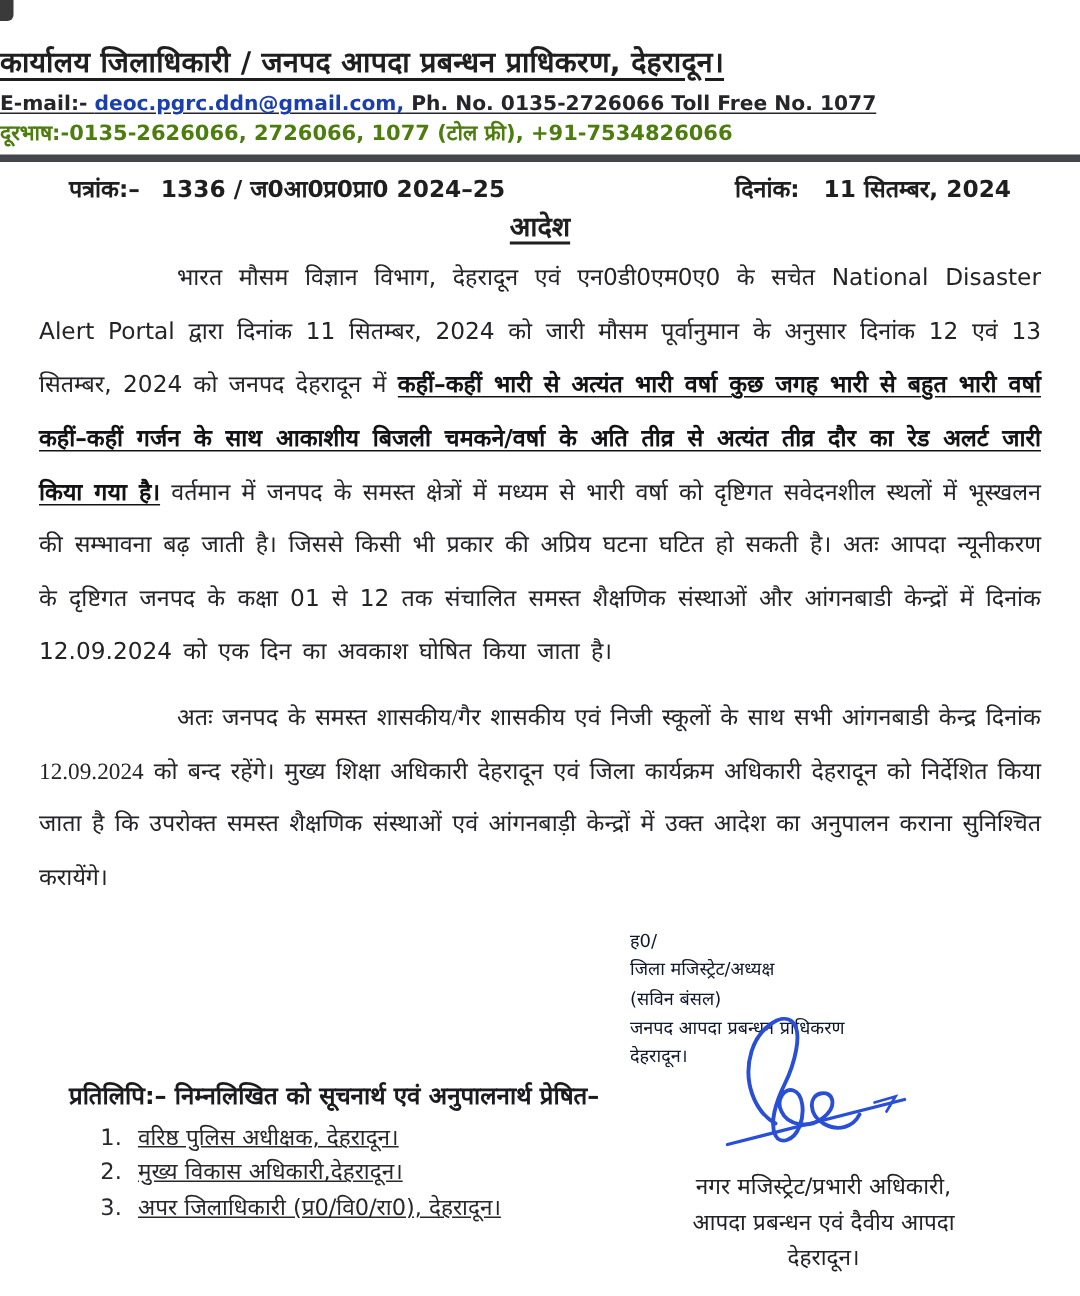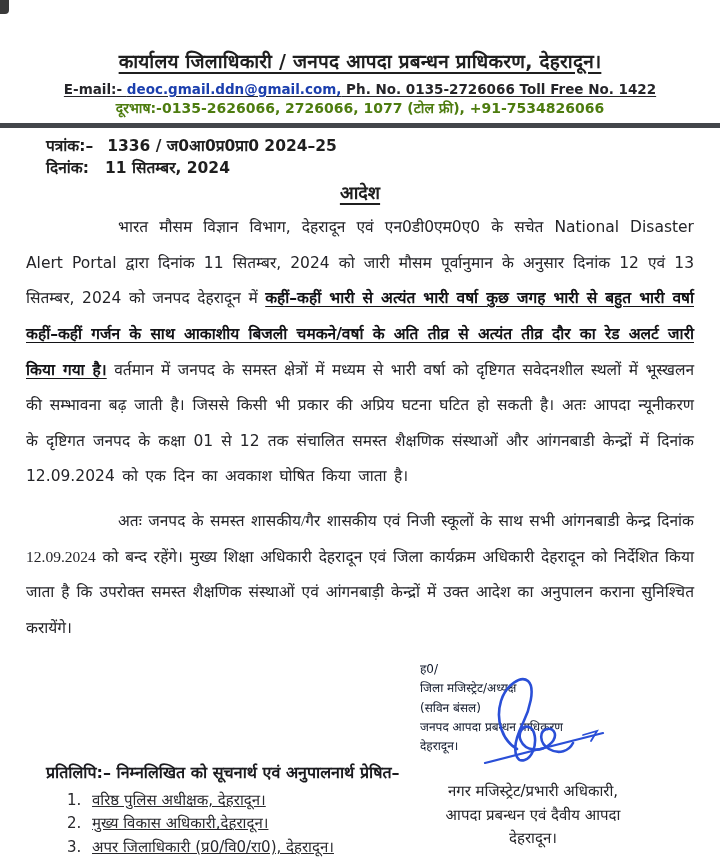--- a/index.html
+++ b/index.html
@@ -4,37 +4,37 @@
 <style>
   html,body{margin:0;padding:0;}
   body{
     width:720px;height:864px;overflow:hidden;background:#ffffff;
     font-family:"DejaVu Sans","Liberation Sans",sans-serif;
     color:#1f1f1f;position:relative;
     -webkit-font-smoothing:antialiased;
   }
   .scan-artifact{position:absolute;top:0;left:0;width:9px;height:14px;background:#3a3a3a;border-bottom-right-radius:4px;}
   .page{position:absolute;inset:0;}
-  .header{ text-align:center;padding-top:48px;}
+  .header{ padding-top:28px;}
   .title{
     display:inline-block;font-size:19px;font-weight:bold;
     text-decoration:underline;text-underline-offset:4px;text-decoration-thickness:2px;
     letter-spacing:.2px;
   }
   .contact-line{margin-top:7px;font-size:13.5px;font-weight:bold;text-decoration:underline;text-underline-offset:2px;color:#26262a;}
   .email-link{color:#1b3fae;}
   .phone-line{margin-top:1px;font-size:14px;font-weight:bold;color:#4d7c0f;}
   .double-rule{
     margin-top:6px;height:3px;width:720px;
     border-top:3px solid #43464a;border-bottom:2px solid #43464a;
     box-sizing:border-box;background:#fff;
   }
   .meta-row{
     display:flex;justify-content:space-between;align-items:baseline;
-    padding:6px 46px 0 46px;font-size:15.5px;font-weight:bold;flex-direction:column;
+    padding:6px 46px 0 46px;font-size:15.5px;font-weight:bold;
   }
   .meta-left .num{margin-left:14px;}
   .meta-right .val{margin-left:16px;}
   .order-heading{
     text-align:center;margin-top:2px;font-size:18px;font-weight:bold;
   }
   .order-heading span{text-decoration:underline;text-underline-offset:4px;text-decoration-thickness:2px;}
   .body-text{
     padding:0 26px;font-size:15.5px;line-height:2.3;text-align:justify;
     word-spacing:2.5px;color:#242428;
@@ -47,38 +47,38 @@
     font-size:12px;line-height:1.62;color:#0f172a;
   }
   .copy-section{padding:4px 46px 0 46px;}
   .copy-heading{font-size:16px;font-weight:bold;color:#1b1b1f;}
   .copy-list{
     margin:6px 0 0 0;padding-left:40px;font-size:15px;line-height:1.5;
     color:#28282c;
   }
   .copy-list li{padding-left:6px;margin:0 0 1px 0;text-decoration:underline;}
   .bottom-sig{
-    position:absolute;right:62px;bottom:14px;width:250px;text-align:center;
+    position:absolute;right:46px;bottom:14px;width:250px;text-align:center;
     font-size:15px;line-height:1.55;color:#232327;
   }
   .signature-scribble{
     position:absolute;right:105px;bottom:78px;width:150px;height:115px;
     pointer-events:none;
   }
 </style>
 </head>
 <body>
 
 <div class="scan-artifact"></div>
 
 <div class="page">
 
   <div class="header">
     <div class="title">कार्यालय जिलाधिकारी / जनपद आपदा प्रबन्धन प्राधिकरण, देहरादून।</div>
-    <div class="contact-line"><span>E-mail:- </span><span class="email-link">deoc.gmail.ddn@gmail.com,</span><span> Ph. No. 0135-2726066 Toll Free No. 1422</span></div>
+    <div class="contact-line"><span>E-mail:- </span><span class="email-link">deoc.pgrc.ddn@gmail.com,</span><span> Ph. No. 0135-2726066 Toll Free No. 1077</span></div>
     <div class="phone-line">दूरभाष:-0135-2626066, 2726066, 1077 (टोल फ्री), +91-7534826066</div>
   </div>
 
   <div class="double-rule"></div>
 
   <div class="meta-row">
     <div class="meta-left">
       <span>पत्रांक:–</span><span class="num">1336  / ज0आ0प्र0प्रा0 2024–25</span>
     </div>
     <div class="meta-right">

